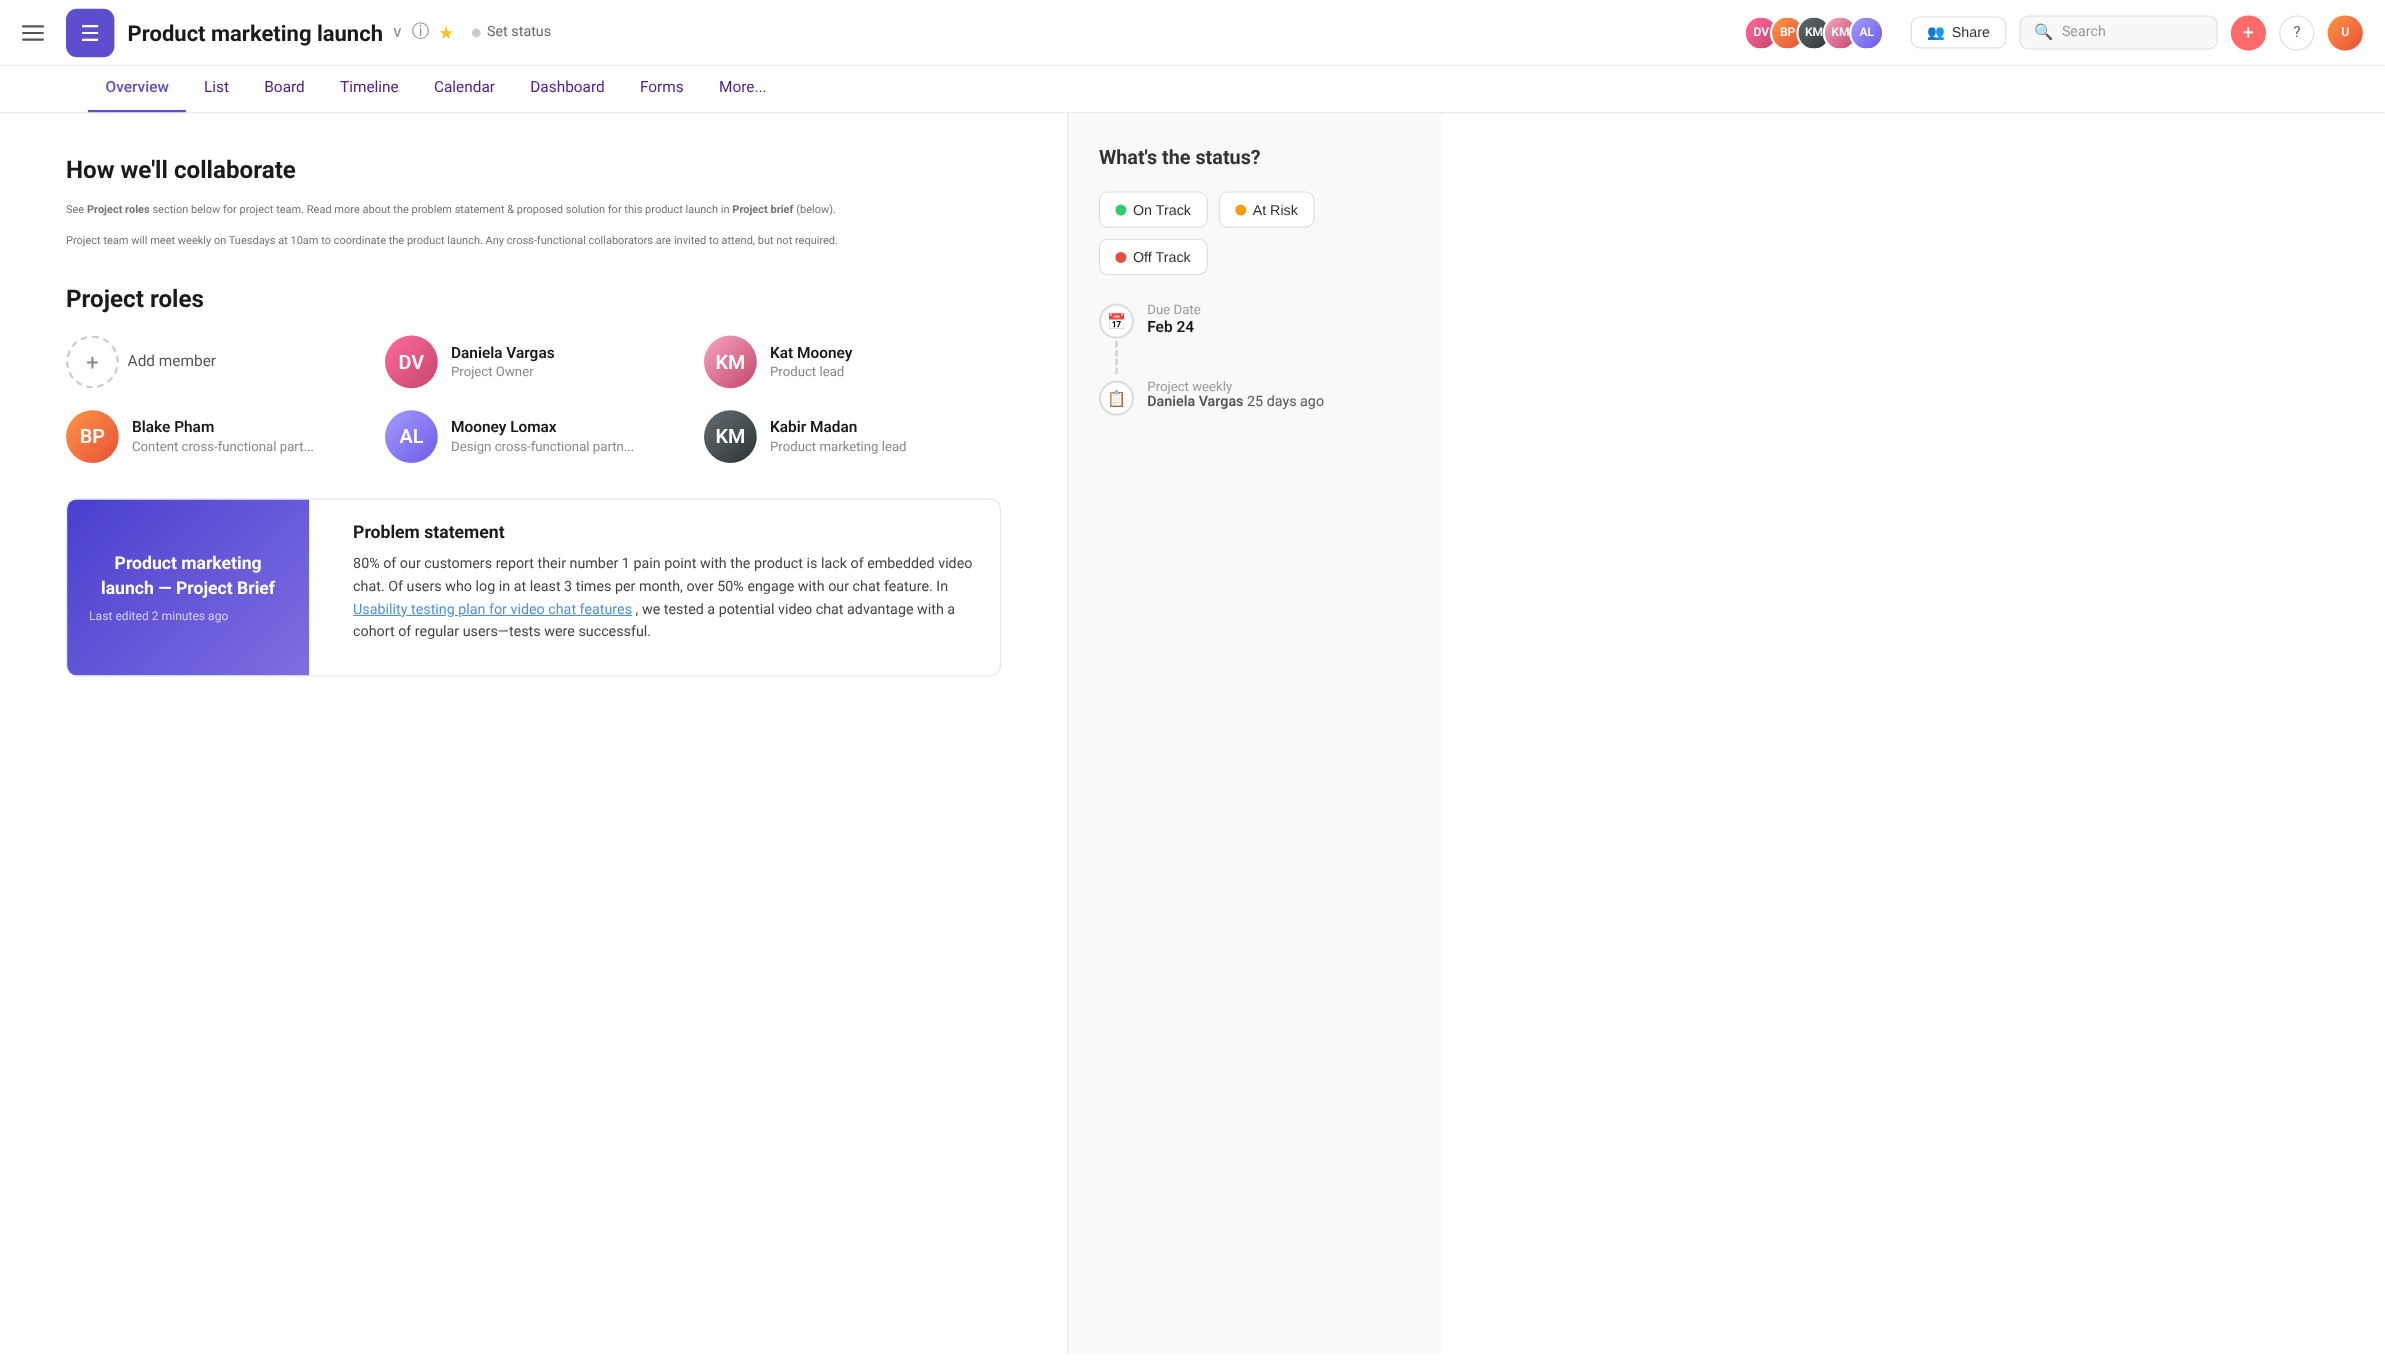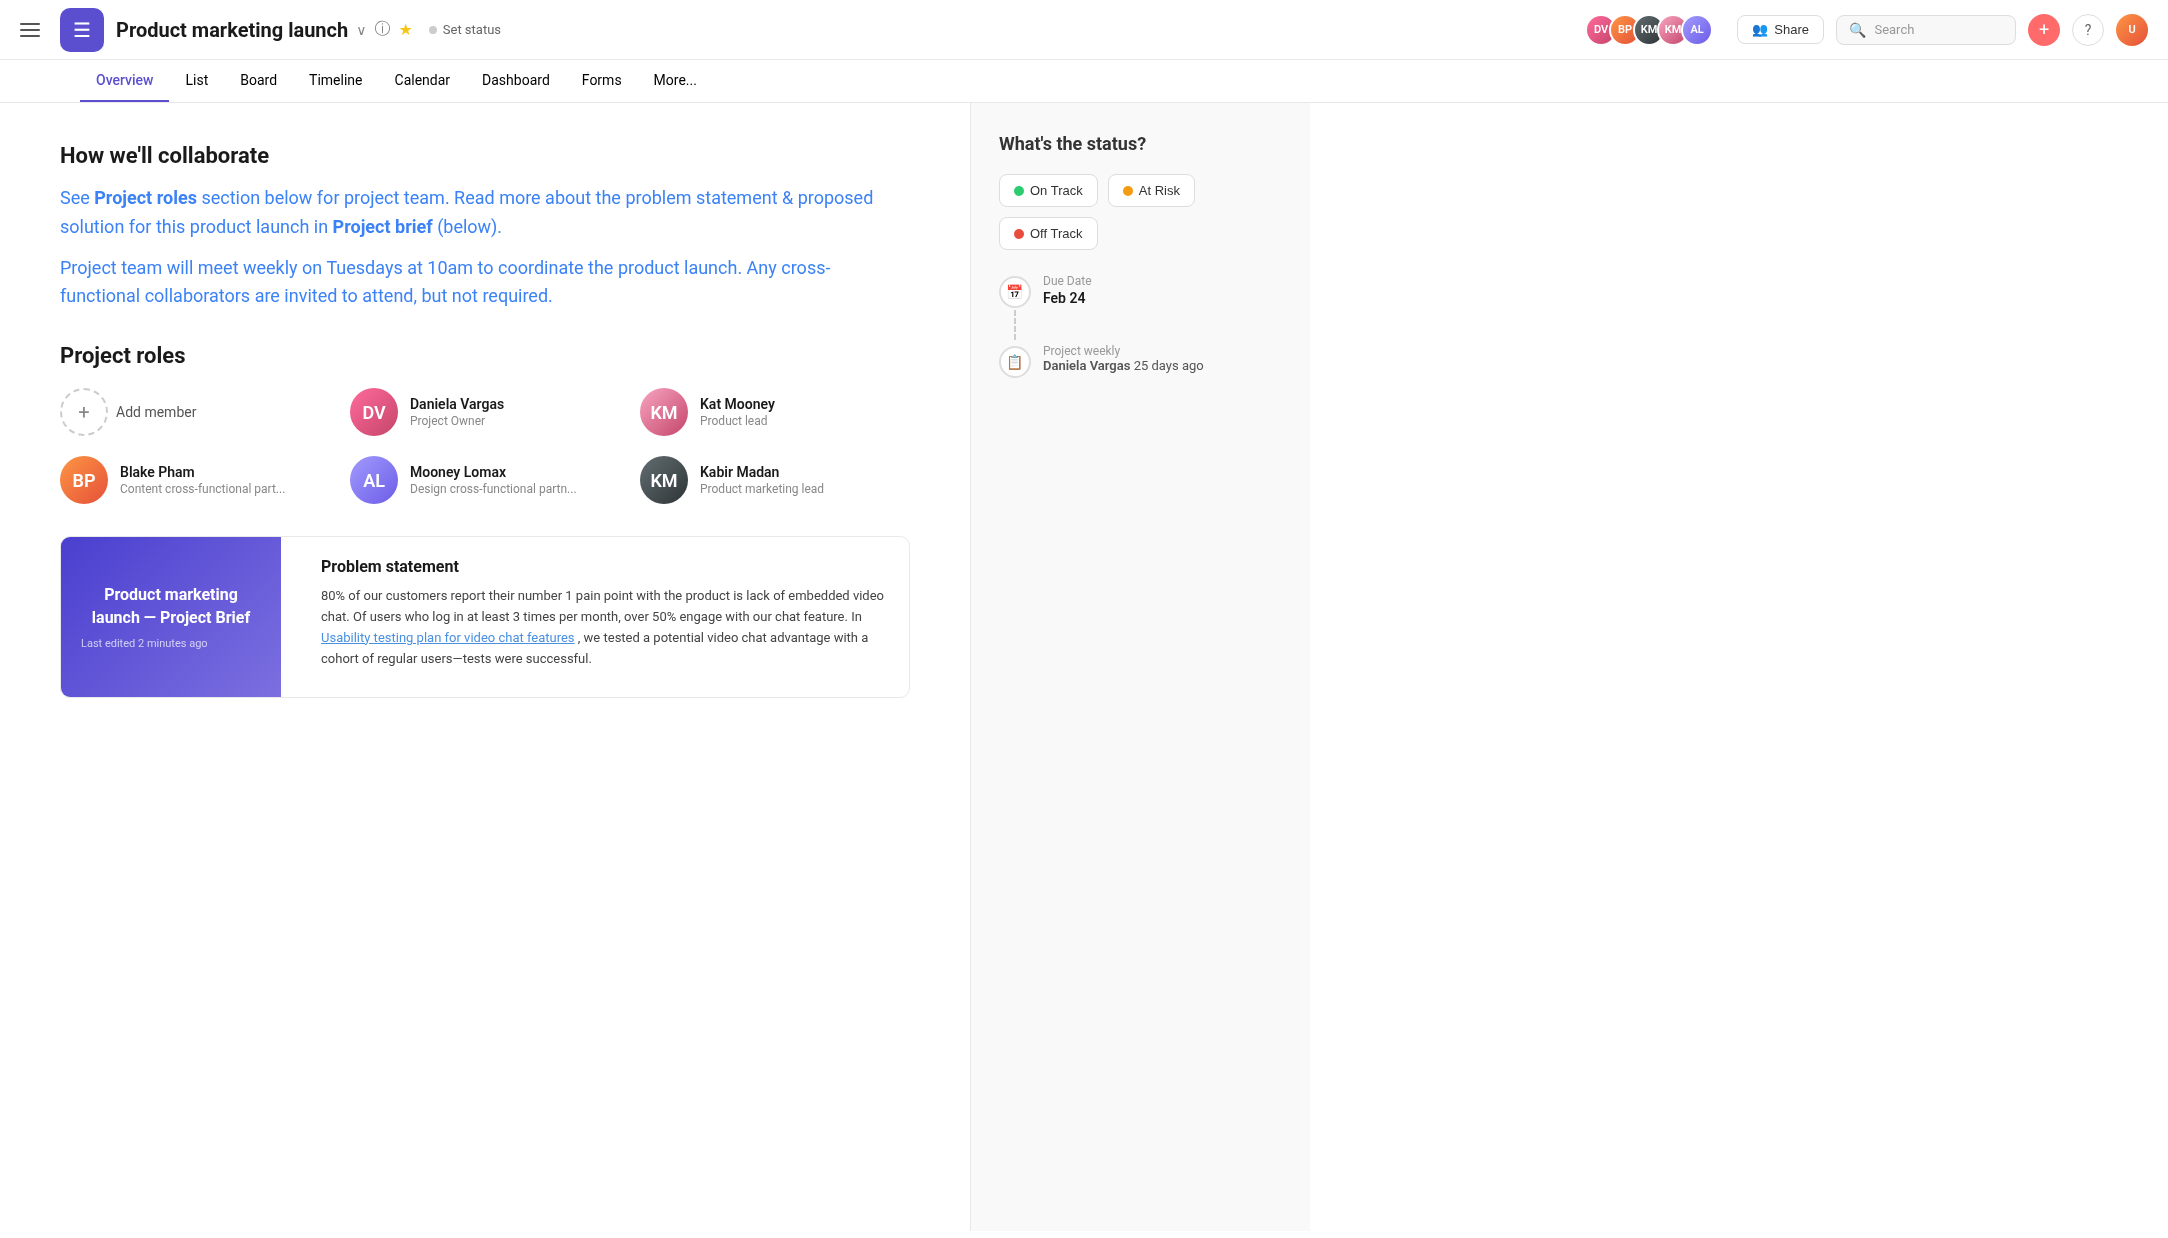--- a/index.html
+++ b/index.html
@@ -53,32 +53,32 @@
     }
     .user-avatar {
       width: 32px; height: 32px; border-radius: 50%; background: #c0a080; cursor: pointer; overflow: hidden;
     }
 
     
     .nav-tabs {
       display: flex; align-items: center; gap: 0; padding: 0 80px; border-bottom: 1px solid #e8e8e8; background: white;
     }
     .nav-tab {
-      padding: 12px 16px; font-size: 14px; color: #000000; cursor: pointer; border-bottom: 2px solid transparent; white-space: nowrap;
+      padding: 12px 16px; font-size: 14px; color: #4c1d95; cursor: pointer; border-bottom: 2px solid transparent; white-space: nowrap;
     }
     .nav-tab.active { color: #5b4fcf; border-bottom: 2px solid #5b4fcf; font-weight: 500; }
 
     
     .main-layout { display: flex; height: calc(100vh - 110px); overflow: hidden; }
     .content-area { flex: 1; overflow-y: auto; padding: 40px 60px; max-width: 970px; }
     .sidebar { width: 340px; border-left: 1px solid #e8e8e8; padding: 30px 28px; background: #f9f9f9; overflow-y: auto; flex-shrink: 0; }
 
     
     .section-title { font-size: 22px; font-weight: 700; margin-bottom: 16px; color: #1a1a1a; }
-    .section-text { font-size: 18px; line-height: 1.6; color: #3b82f6; margin-bottom: 12px; }
+    .section-text { font-size: 10px; line-height: 1.6; color: #737373; margin-bottom: 12px; }
     .section-text b { font-weight: 700; }
     .section-divider { margin: 32px 0; }
 
     
     .roles-grid { display: grid; grid-template-columns: repeat(3, 1fr); gap: 20px; margin-top: 20px; }
     .role-card { display: flex; align-items: center; gap: 12px; }
     .add-member-btn {
       display: flex; align-items: center; gap: 8px; cursor: pointer; color: #555;
     }
     .add-member-circle {

